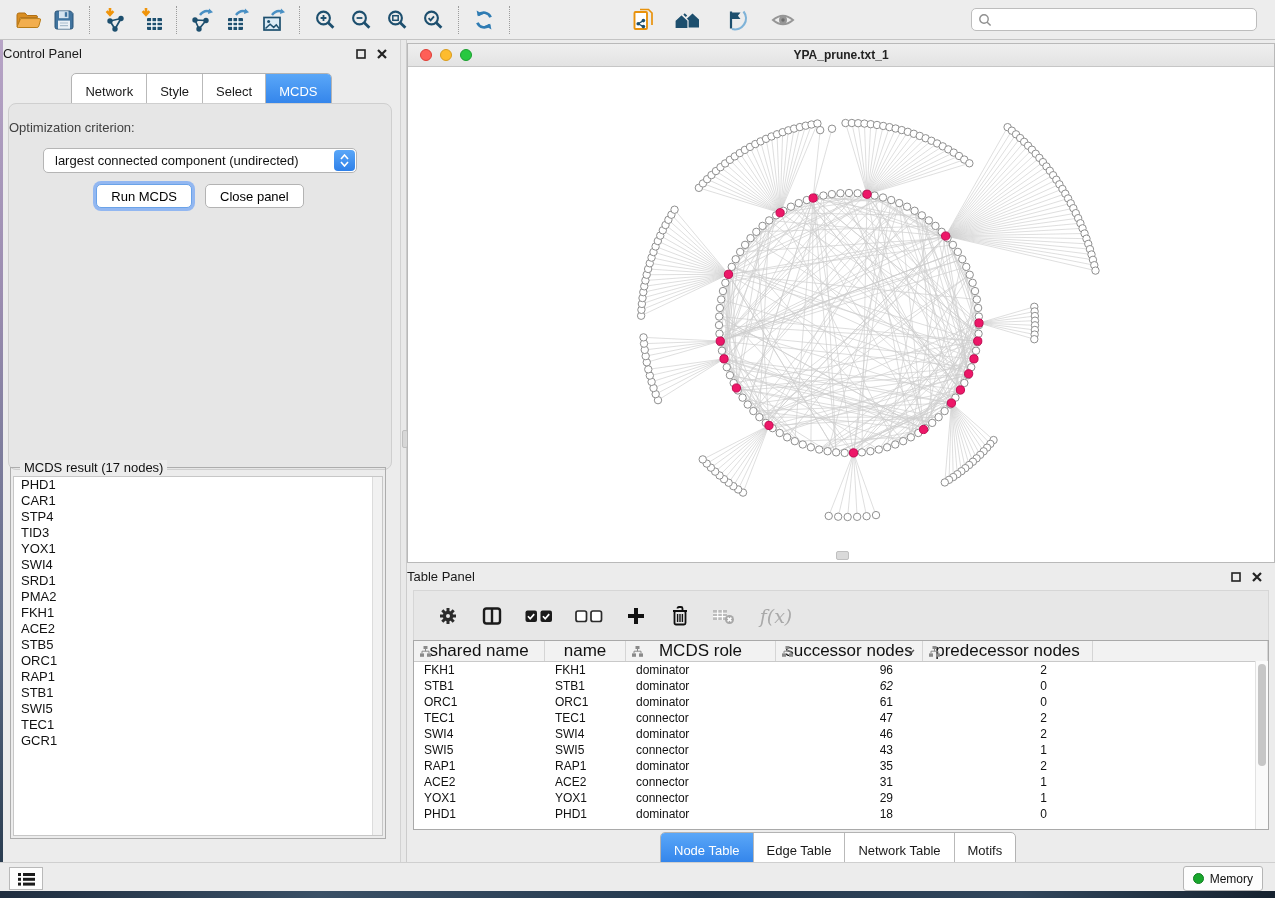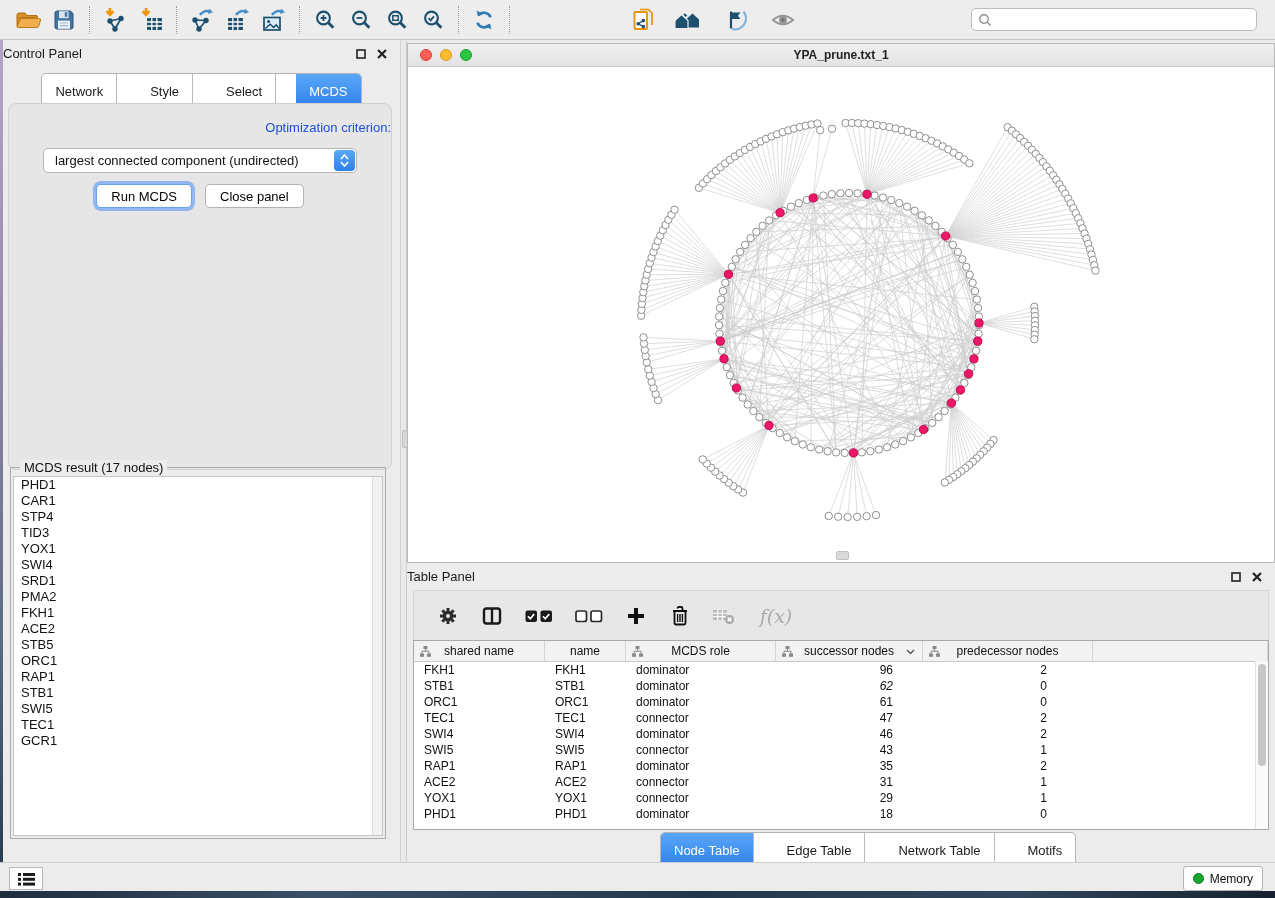--- a/index.html
+++ b/index.html
@@ -11,27 +11,27 @@
   .search-wrap{margin-left:auto;margin-right:8px;width:286px;height:23px;background:#fff;border:1px solid #bdbdbd;border-radius:5px;display:flex;align-items:center;padding:0 6px;box-sizing:border-box;}
   .search-wrap input{border:none;outline:none;flex:1;font-size:12px;font-family:"Liberation Sans",sans-serif;background:transparent;margin-left:5px;}
   
   .edge-left{position:absolute;left:0;top:40px;width:3px;height:851px;background:linear-gradient(#b7a4c6,#9b8cb0 30%,#5c6b86 70%,#24374a);}
   .wallpaper{position:absolute;left:0;top:891px;width:1275px;height:7px;background:linear-gradient(90deg,#1f2d3f,#3a5066 25%,#24384d 55%,#31465c 80%,#16222f);}
   
   .control-panel{position:absolute;left:3px;top:40px;width:397px;height:822px;background:#ececec;}
   .panel-header{position:relative;height:26px;}
   .panel-title{position:absolute;left:0;top:6px;font-size:13px;color:#1a1a1a;}
   .win-mini{position:absolute;top:7px;width:13px;height:13px;display:flex;align-items:center;justify-content:center;cursor:default;}
-  .seg{display:flex;border:1px solid #b3b3b3;border-radius:5px;background:#fff;overflow:hidden;font-size:13px;height:36px;box-sizing:border-box;gap:20px;}
+  .seg{display:flex;border:1px solid #b3b3b3;border-radius:5px;background:#fff;overflow:hidden;font-size:13px;height:36px;box-sizing:border-box;}
   .seg-item{padding:0 13px;border-right:1px solid #b9b9b9;display:flex;align-items:center;justify-content:center;color:#1a1a1a;white-space:nowrap;}
   .seg-item:last-child{border-right:none;}
   .seg-item.active{background:linear-gradient(#5aa7f8,#2e80e9);color:#fff;}
   .cp-tabs-row{display:flex;justify-content:center;margin-top:7px;}
   .cp-box{position:absolute;left:5px;top:63px;width:382px;height:365px;background:#e6e6e6;border:1px solid #cfcfcf;border-radius:8px;}
-  .opt-label{text-align:right;margin-top:16px;font-size:13px;color:#1d4ed8;}
+  .opt-label{text-align:left;margin-top:16px;font-size:13px;color:#404040;}
   .combo{position:absolute;left:34px;top:44px;width:314px;height:25px;background:#fff;border:1px solid #b5b5b5;border-radius:5px;display:flex;align-items:center;box-sizing:border-box;}
   .combo-text{flex:1;font-size:13px;padding-left:11px;white-space:nowrap;overflow:hidden;}
   .combo-step{width:21px;height:21px;margin-right:1px;border-radius:4px;background:linear-gradient(#5aa7f8,#2e80e9);display:flex;flex-direction:column;align-items:center;justify-content:center;gap:1px;}
   .btn{background:#fff;border:1px solid #b3b3b3;border-radius:5px;font-size:13px;height:24px;display:inline-flex;align-items:center;justify-content:center;padding:0 14px;font-family:"Liberation Sans",sans-serif;}
   .btn.focused{box-shadow:0 0 0 3px rgba(90,152,248,.6);border-color:#6ba3e8;}
   .cp-buttons{position:absolute;left:0;top:80px;width:100%;display:flex;justify-content:center;gap:13px;}
   .fieldset{position:absolute;left:7px;top:427px;width:376px;height:372px;border:1px solid #adadad;box-sizing:border-box;}
   .fieldset-legend{position:absolute;left:9px;top:-8px;background:#ececec;padding:0 4px;font-size:13px;color:#111;}
   .mcds-list{position:absolute;left:2px;top:8px;right:2px;bottom:2px;background:#fff;border:1px solid #c7c7c7;overflow:hidden;}
   .mcds-item{font-size:13px;line-height:16px;padding-left:7px;}
@@ -46,21 +46,21 @@
   .net-title{text-align:center;font-size:12px;font-weight:700;line-height:22px;color:#222;}
   .net-canvas{position:absolute;left:0;top:22px;right:0;bottom:0;overflow:hidden;}
   .h-handle{position:absolute;left:428px;bottom:2px;width:11px;height:7px;background:#dadada;border:1px solid #c0c0c0;border-radius:2px;}
   
   .table-panel{position:absolute;left:407px;top:563px;width:868px;height:299px;background:#ececec;}
   .tp-toolbar{position:absolute;left:6px;top:27px;right:6px;height:50px;background:#e7e7e7;border:1px solid #d6d6d6;border-bottom:none;display:flex;align-items:center;gap:16px;padding-left:20px;box-sizing:border-box;}
   .tp-btn{display:flex;align-items:center;justify-content:center;width:28px;height:28px;}
   .fx{font-family:"DejaVu Serif",serif;font-style:italic;color:#a9a9a9;font-size:19px;}
   .table-wrap{position:absolute;left:6px;top:77px;right:6px;height:190px;background:#fff;border:1px solid #a9a9a9;box-sizing:border-box;overflow:hidden;}
   .thead{display:flex;height:20px;background:#f2f2f2;border-bottom:1px solid #c9c9c9;}
-  .th{position:relative;display:flex;align-items:center;justify-content:center;font-size:12px;color:#111;border-right:1px solid #d5d5d5;box-sizing:border-box;height:20px;}
+  .th{position:relative;display:flex;align-items:center;justify-content:center;font-size:17px;color:#111;border-right:1px solid #d5d5d5;box-sizing:border-box;height:20px;}
   .th .tree{position:absolute;left:6px;top:5px;}
   .th .sort{position:absolute;right:7px;top:8px;}
   .trow{display:flex;height:16px;align-items:center;}
   .td{font-size:12px;box-sizing:border-box;white-space:nowrap;overflow:hidden;}
   .td.left{padding-left:10px;text-align:left;}
   .td.num{text-align:right;}
   .tscroll{position:absolute;right:0;top:20px;bottom:0;width:12px;background:#fafafa;border-left:1px solid #e2e2e2;}
   .tthumb{position:absolute;left:2px;top:3px;width:8px;height:102px;background:#c6c6c6;border-radius:4px;}
   .tp-tabs-row{position:absolute;left:253px;top:269px;}
   

